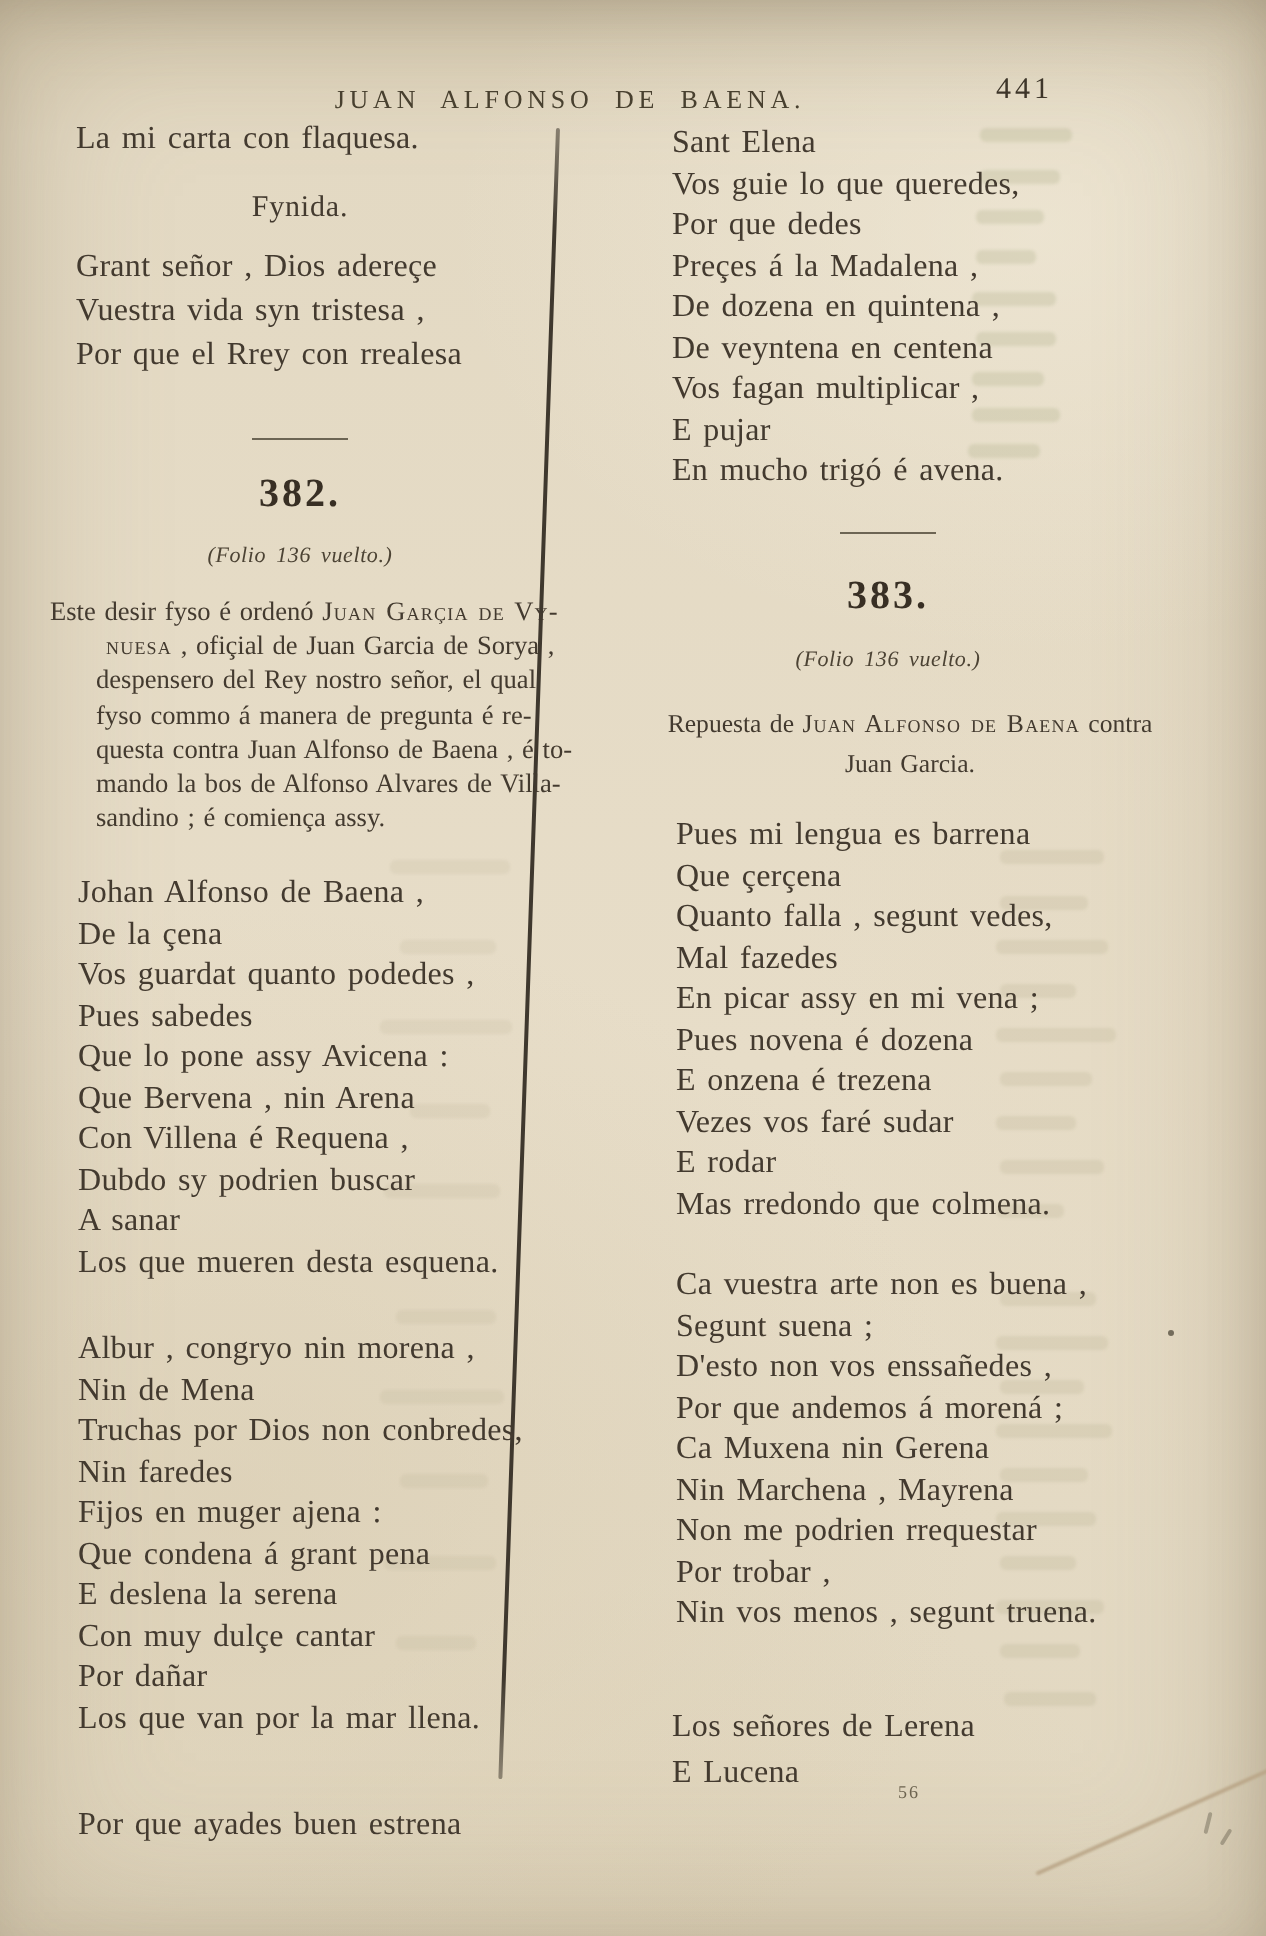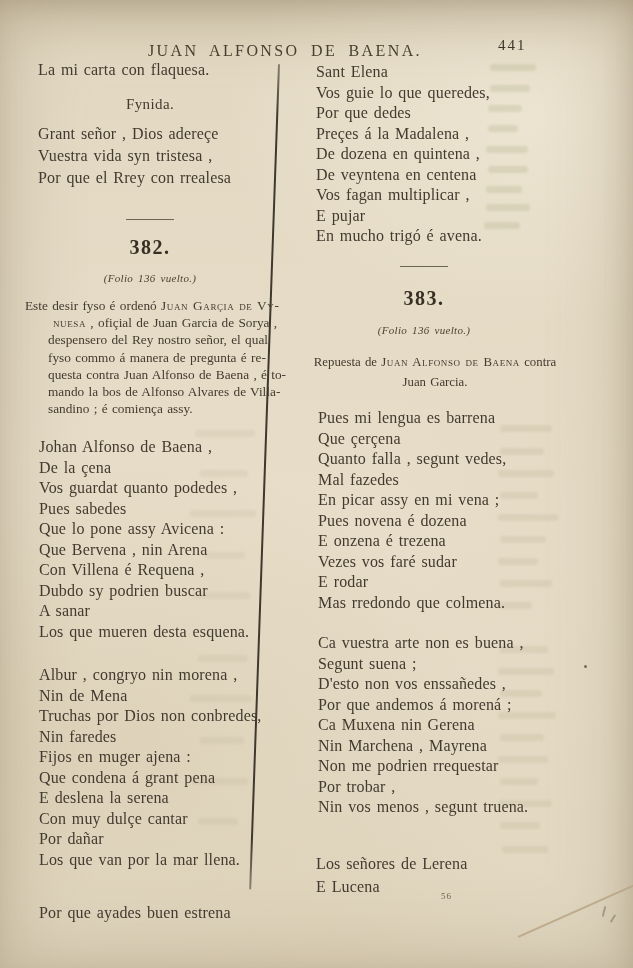--- a/index.html
+++ b/index.html
@@ -19,30 +19,30 @@
       inset 0 0 70px 14px rgba(150,133,104,0.30),
       inset 0 16px 42px -22px rgba(118,106,86,0.5),
       inset -10px 0 34px -18px rgba(140,124,98,0.35);
     overflow:hidden;
   }
   .abs{position:absolute;}
   .center{text-align:center;}
 
   .header-title{
     top:42px;left:120px;width:330px;
-    font-size:16px;letter-spacing:2.4px;word-spacing:5px;
+    font-size:13px;letter-spacing:2.4px;word-spacing:5px;
     color:#48402f;text-align:center;white-space:nowrap;
   }
   .page-number{
     top:37px;left:498px;
     font-size:15px;letter-spacing:2px;color:#3e362a;
   }
 
   .col-left{top:0;left:24px;width:272px;height:968px;}
-  .col-right{top:0;left:304px;width:278px;height:700px;text-decoration:underline;}
+  .col-right{top:0;left:324px;width:278px;height:700px;text-decoration:underline;}
 
   .poem{font-size:16px;line-height:20.5px;word-spacing:1.6px;letter-spacing:0.15px;}
   .lh22{line-height:22px;}
   .line{white-space:nowrap;}
 
   .fynida{font-size:15px;letter-spacing:0.4px;}
   .section-number{font-size:20px;font-weight:bold;letter-spacing:1.5px;color:#382f24;}
   .folio{font-size:11px;font-style:italic;letter-spacing:0.3px;color:#4c4334;word-spacing:2px;}
   .prose{font-size:13.3px;line-height:17.2px;word-spacing:1px;}
   .prose .line{white-space:nowrap;margin-left:24px;}
@@ -235,16 +235,16 @@
         <div class="line">Non me podrien rrequestar</div>
         <div class="line">Por trobar ,</div>
         <div class="line">Nin vos menos , segunt truena.</div>
       </div>
 
     <div class="abs poem" style="top:853px;left:12px;line-height:22.5px;">
         <div class="line">Los señores de Lerena</div>
         <div class="line">E Lucena</div>
       </div>
 
-    <div class="abs signature" style="top:891px;left:125px;margin-left:12px;">56</div>
+    <div class="abs signature" style="top:891px;left:125px;">56</div>
   </div>
 
 </div>
 
 </body></html>

